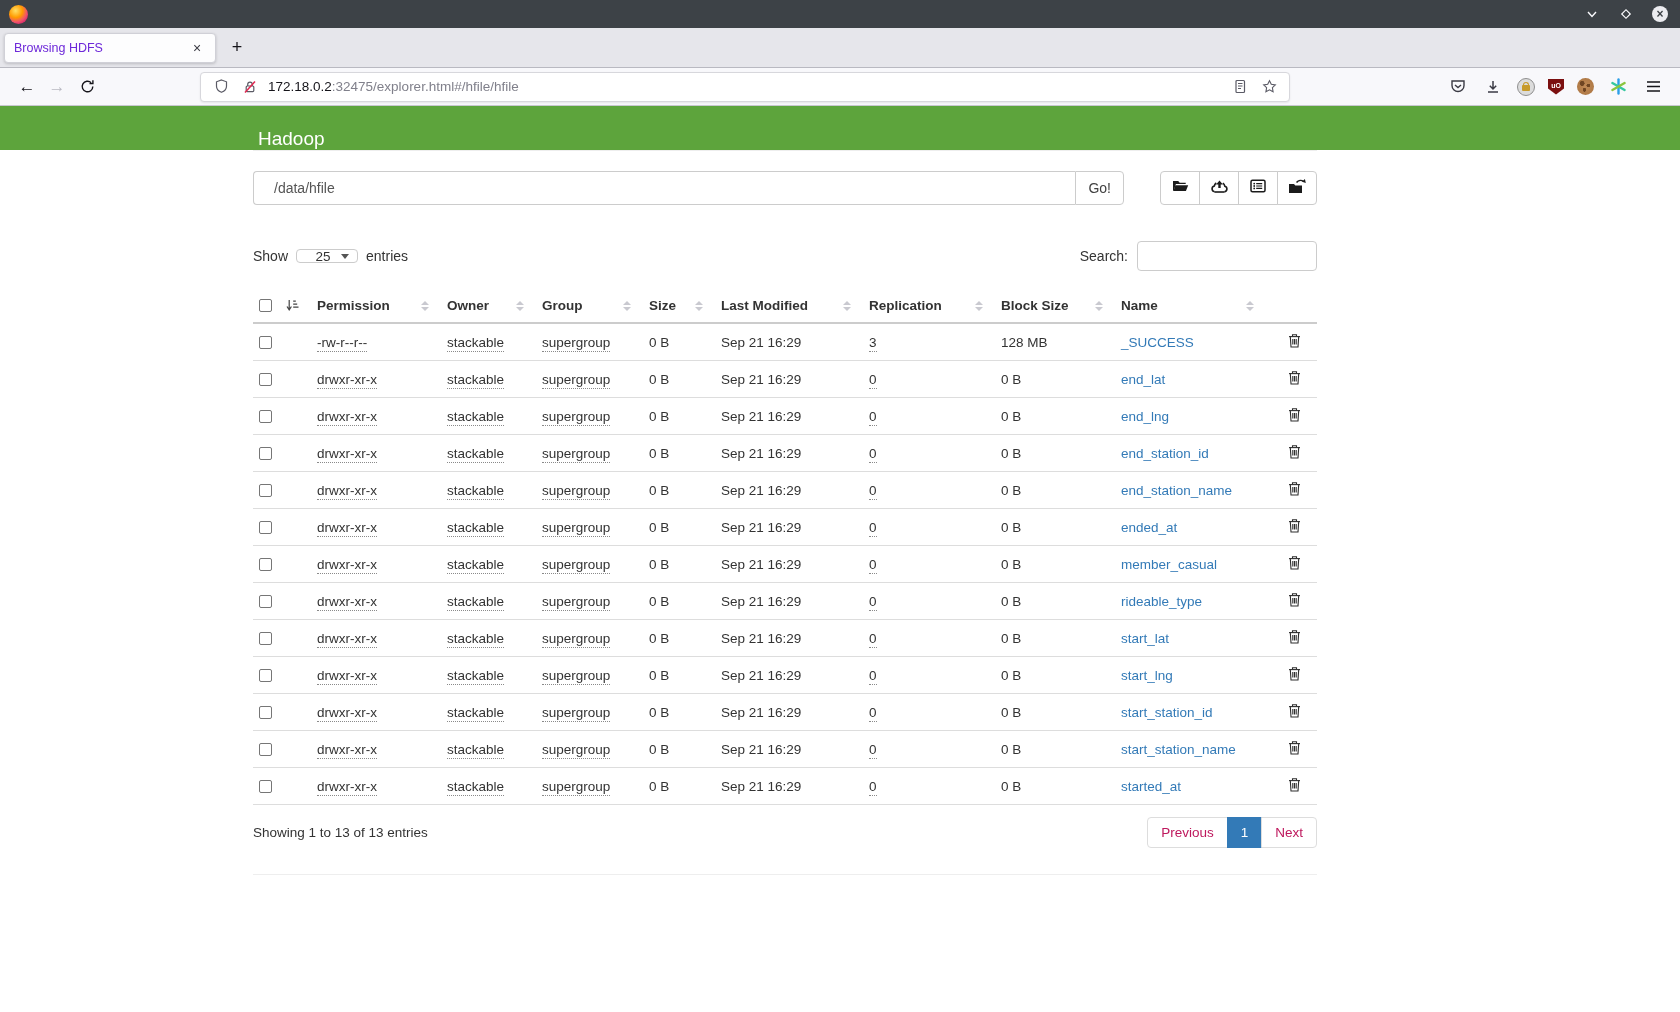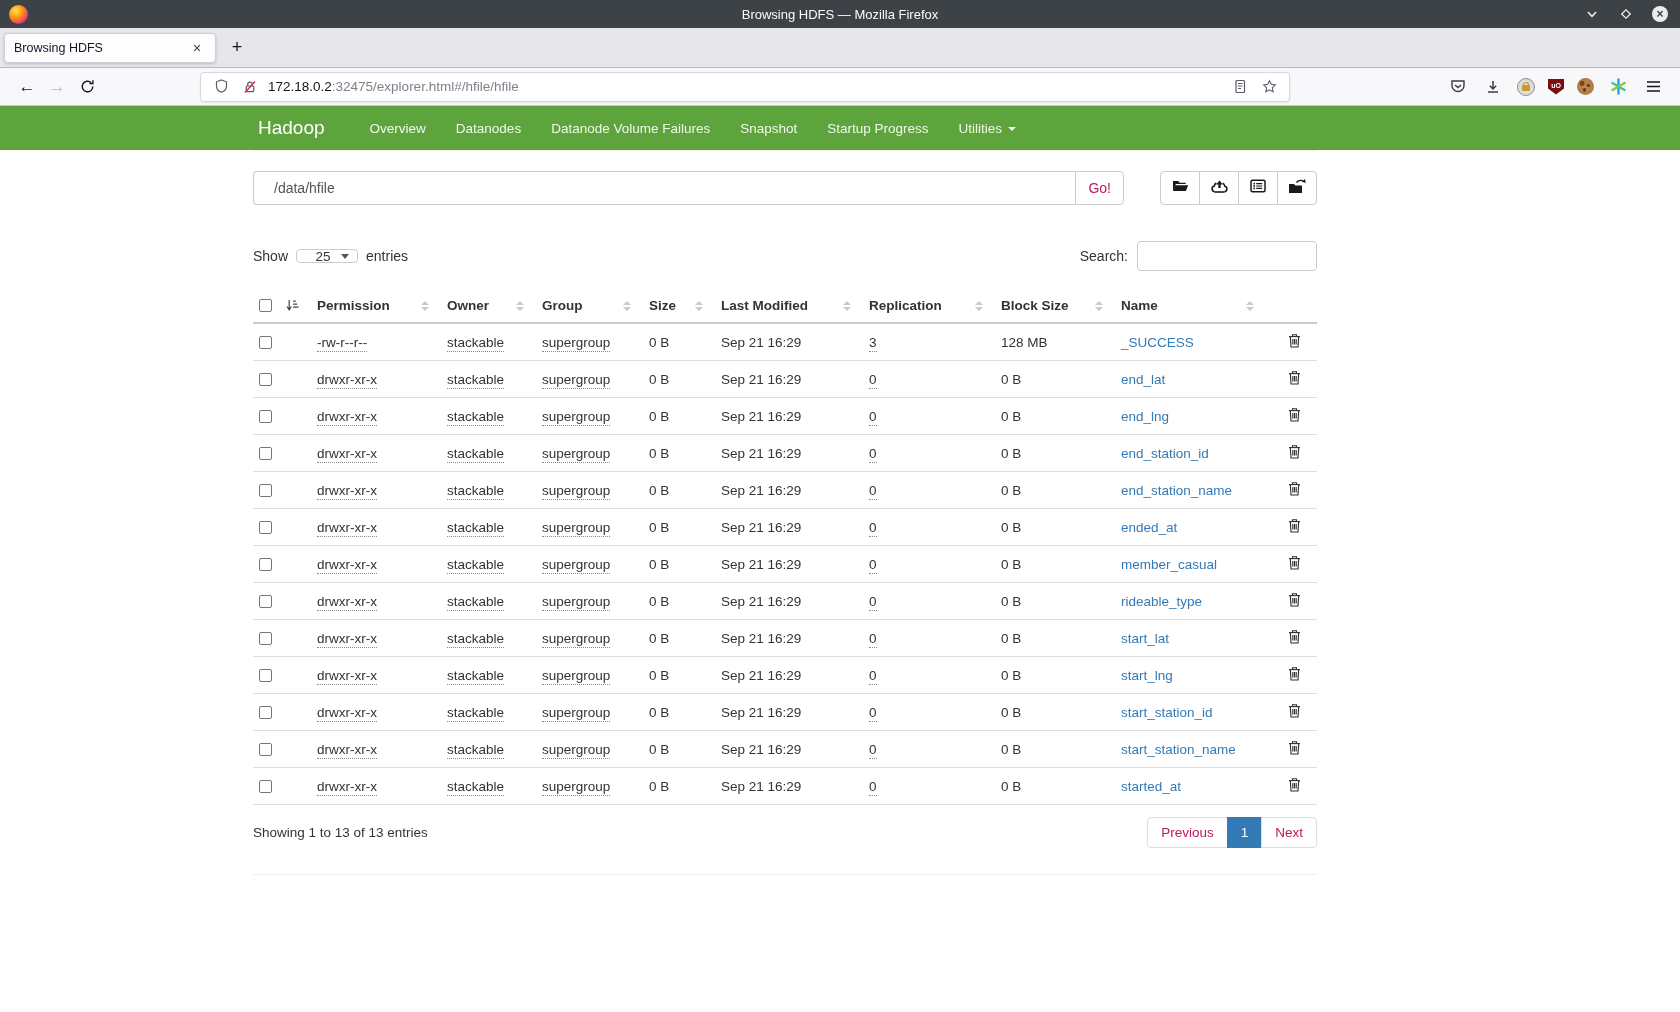--- a/index.html
+++ b/index.html
@@ -12,21 +12,21 @@
     background: radial-gradient(circle at 35% 30%, #ffe066 0%, #ff9a00 38%, #f0536b 62%, #d6266b 80%, #8a2f8f 100%); }
   .win-title { position:absolute; left:0; right:0; text-align:center; color:#fbfbfe; font-size:13px; }
   .win-controls { margin-left:auto; display:flex; align-items:center; gap:18px; padding-right:12px; z-index:2; }
   .wc { width:16px; height:16px; display:flex; align-items:center; justify-content:center; cursor:default; }
   .wc-close { background:#ececf0; border-radius:50%; }
   .wc-close::before { content:"×"; color:#3d4247; font-size:12px; font-weight:bold; line-height:1; }
 
   .tabbar { height:40px; background:#e6e6eb; display:flex; align-items:center; border-bottom:1px solid #b9b9c1; }
   .tab { width:212px; height:30px; margin-left:4px; background:#fdfdfe; border:1px solid #d0d0d7;
     border-radius:4px; box-shadow:0 1px 3px rgba(0,0,0,.18); display:flex; align-items:center; padding:0 9px; }
-  .tab-label { font-size:12.5px; color:#0f172a; flex:1; white-space:nowrap; overflow:hidden; }
+  .tab-label { font-size:12.5px; color:#6d28d9; flex:1; white-space:nowrap; overflow:hidden; }
   .tab-close { width:18px; height:18px; display:flex; align-items:center; justify-content:center; color:#3b3b44; }
   .tab-close::before { content:"×"; font-size:14px; }
   .new-tab { width:26px; height:26px; margin-left:8px; display:flex; align-items:center; justify-content:center;
     color:#15141a; border-radius:4px; }
   .new-tab::before { content:"+"; font-size:18px; font-weight:300; }
 
   .toolbar { height:38px; background:#f8f8fb; border-bottom:1px solid #c8c8cf; display:flex; align-items:center; padding:0 12px; }
   .navbtn { width:30px; height:30px; display:flex; align-items:center; justify-content:center; font-size:17px; }
   .navbtn.back { color:#15141a; }
   .navbtn.fwd { color:#b9b9c2; }
@@ -46,39 +46,39 @@
     clip-path:polygon(0 0,100% 0,100% 62%,50% 100%,0 62%); display:flex; align-items:center; justify-content:center; }
   .ublock span { color:#fff; font-size:7px; font-weight:bold; margin-bottom:3px; }
   .cookie { width:17px; height:17px; border-radius:50%;
     background-image:
       radial-gradient(circle at 30% 32%, #6f4522 14%, transparent 16%),
       radial-gradient(circle at 66% 44%, #6f4522 11%, transparent 13%),
       radial-gradient(circle at 44% 70%, #6f4522 11%, transparent 13%),
       radial-gradient(#c08a56, #a9723f); }
 
   
-  .hnav { height:44px; background:#5da43c; display:flex; align-items:center; padding-left:258px; }
+  .hnav { height:44px; background:#5da43c; display:flex; align-items:flex-end; padding-left:258px; }
   .hnav-brand { color:#fff; font-size:19px; margin-right:30px; cursor:pointer; }
   .hnav-link { color:#f2f7ee; font-size:13.5px; padding:0 15px; text-decoration:none; cursor:pointer;
     display:inline-flex; align-items:center; }
   .nav-caret { width:0; height:0; border-left:4px solid transparent; border-right:4px solid transparent;
     border-top:4px solid #f2f7ee; margin-left:6px; }
 
   
   .content { width:1064px; margin-left:253px; color:#333; }
   h1.page-title { font-size:35px; font-weight:500; color:#333; margin:54px 0 20px; }
   .rule { border:0; border-top:1px solid #eee; margin:0 0 20px; }
   .rule-bottom { border:0; border-top:1px solid #eee; margin:26px 0 0; }
 
   .path-row { display:flex; margin-bottom:36px; }
   .input-group { display:flex; flex:1; margin-right:36px; }
   .path-input { flex:1; height:34px; border:1px solid #ccc; border-right:0; border-radius:4px 0 0 4px;
     padding:6px 20px; font-size:14px; color:#555; outline:none; font-family:inherit; }
   .go-btn { height:34px; border:1px solid #ccc; background:#fff; border-radius:0 4px 4px 0;
-    padding:6px 12px; font-size:14px; color:#be185d; cursor:pointer; font-family:inherit; }
+    padding:6px 12px; font-size:14px; color:#404040; cursor:pointer; font-family:inherit; }
   .icon-group { display:flex; }
   .icon-btn { width:40px; height:34px; background:#fff; border:1px solid #ccc; margin-left:-1px;
     display:flex; align-items:center; justify-content:center; cursor:pointer; }
   .icon-btn:first-child { border-radius:4px 0 0 4px; margin-left:0; }
   .icon-btn:last-child { border-radius:0 4px 4px 0; }
 
   .controls-row { display:flex; align-items:center; font-size:14px; margin-bottom:18px; }
   .select-box { width:62px; height:14px; border:1px solid #ccc; border-radius:4px; margin:0 8px;
     display:flex; align-items:center; padding:0 8px; cursor:pointer; background:#fff; }
   .select-box .val { flex:1; text-align:center; font-size:13.5px; color:#333; }
@@ -111,21 +111,20 @@
     cursor:pointer; margin-left:-1px; }
   .pg-prev { border-radius:4px 0 0 4px; margin-left:0; }
   .pg-next { border-radius:0 4px 4px 0; }
   .pg-active { background:#337ab7; border-color:#337ab7; color:#fff; }
 </style>
 </head>
 <body>
 
 <div class="titlebar">
   <div class="ff-logo"></div>
-  <div class="win-title">Browsing HDFS — Mozilla Firefox</div>
   <div class="win-controls">
     <div class="wc">
       <svg width="12" height="10" viewBox="0 0 12 10">
           <polyline points="2,3 6,7.5 10,3" fill="none" stroke="#fbfbfe" stroke-width="1.4"></polyline>
         </svg>
     </div>
     <div class="wc">
       <svg width="12" height="12" viewBox="0 0 12 12">
           <rect x="3" y="3" width="6" height="6" fill="none" stroke="#fbfbfe" stroke-width="1.2" transform="rotate(45 6 6)"></rect>
         </svg>
@@ -210,21 +209,20 @@
     <span class="tbi">
       <svg width="15" height="13" viewBox="0 0 15 13">
           <path d="M1 2h13M1 6.5h13M1 11h13" stroke="#15141a" stroke-width="1.5"></path>
         </svg>
     </span>
   </div>
 </div>
 
 <div class="hnav">
   <span class="hnav-brand">Hadoop</span>
-  <span><a class="hnav-link">Overview</a><a class="hnav-link">Datanodes</a><a class="hnav-link">Datanode Volume Failures</a><a class="hnav-link">Snapshot</a><a class="hnav-link">Startup Progress</a><a class="hnav-link">Utilities<span class="nav-caret"></span></a></span>
 </div>
 
 <div class="content">
   <hr class="rule">
 
   <div class="path-row">
     <div class="input-group">
       <input class="path-input" type="text" value="/data/hfile" style="">
       <button class="go-btn">Go!</button>
     </div>

